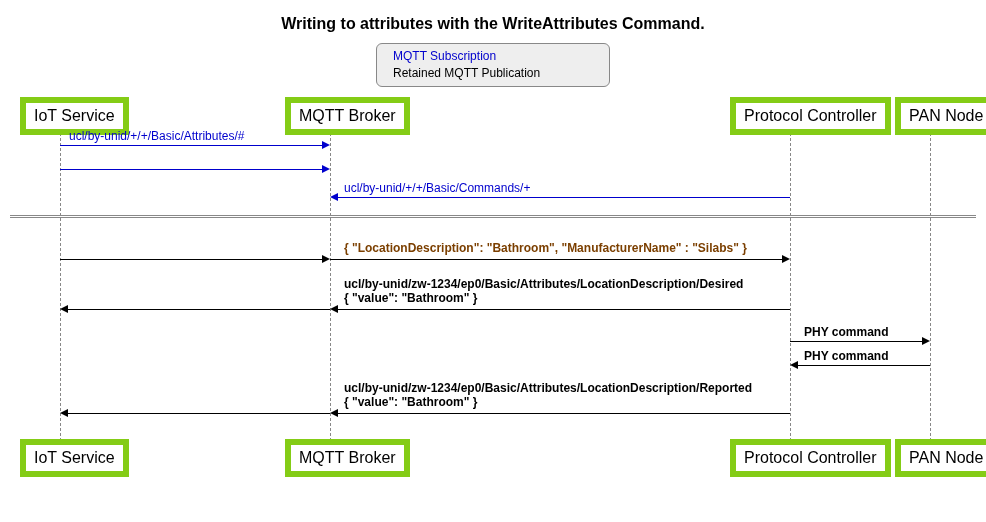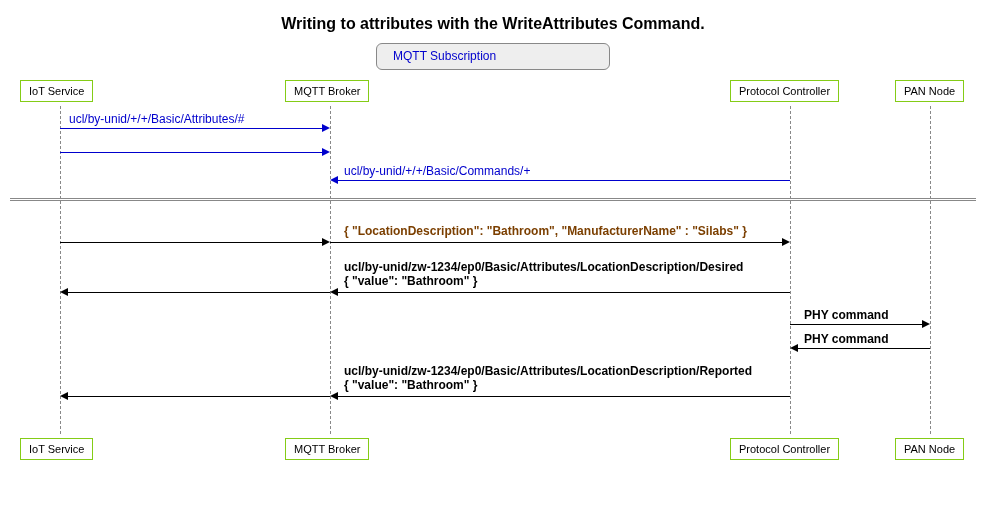--- a/index.html
+++ b/index.html
@@ -28,24 +28,24 @@
   }
   .legend .sub { color: #0000cd; }
   .legend .ret { color: #000; }
   .legend .unret { color: #7b3f00; }
   .diagram {
     position: relative;
     height: 380px;
   }
   .participant-box {
     position: absolute;
-    border: 1px solid #84cc16;
+    border: 6px solid #84cc16;
     background: #fff;
     padding: 4px 8px;
-    font-size: 11px;
+    font-size: 16px;
     text-align: center;
     white-space: nowrap;
   }
   .lifeline {
     position: absolute;
     top: 26px;
     bottom: 26px;
     width: 0;
     border-left: 1px dashed #888;
   }
@@ -85,20 +85,21 @@
     height: 0;
   }
 </style>
 </head>
 <body>
 
 <div class="title">Writing to attributes with the WriteAttributes Command.</div>
 
 <div class="legend">
   <div class="sub">MQTT Subscription</div>
+  <div class="ret">Retained MQTT Publication</div>
 </div>
 
 <div class="diagram">
 
   <div class="lifeline" style="left:50px"></div>
   <div class="lifeline" style="left:320px"></div>
   <div class="lifeline" style="left:780px"></div>
   <div class="lifeline" style="left:920px"></div>
 
   <div class="participant-box" style="left:10px;  top:0">IoT Service</div>

